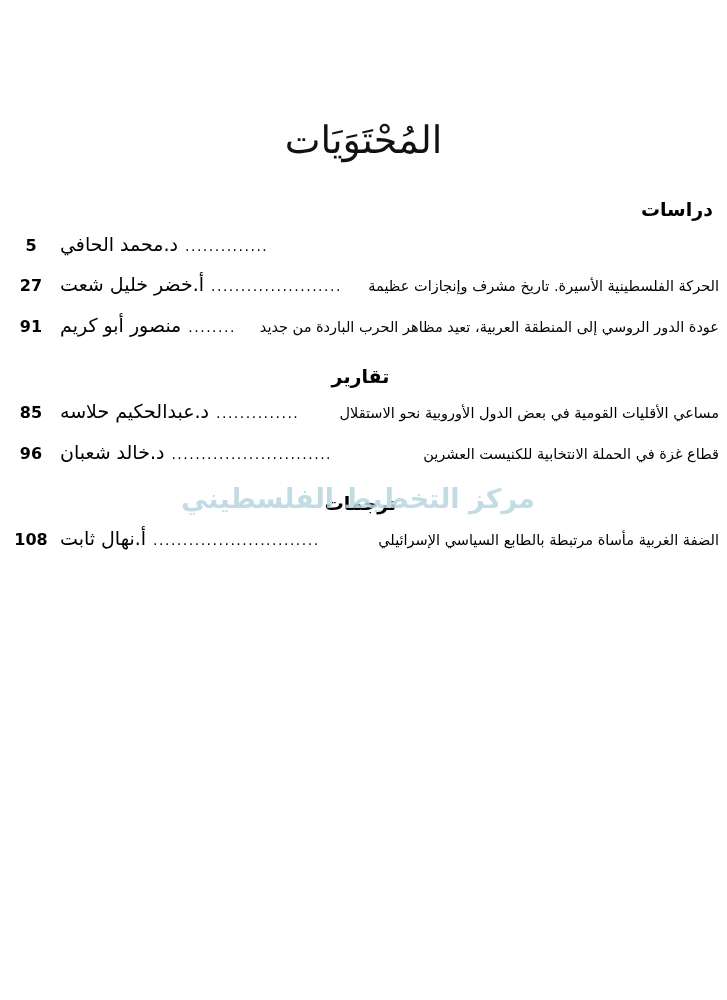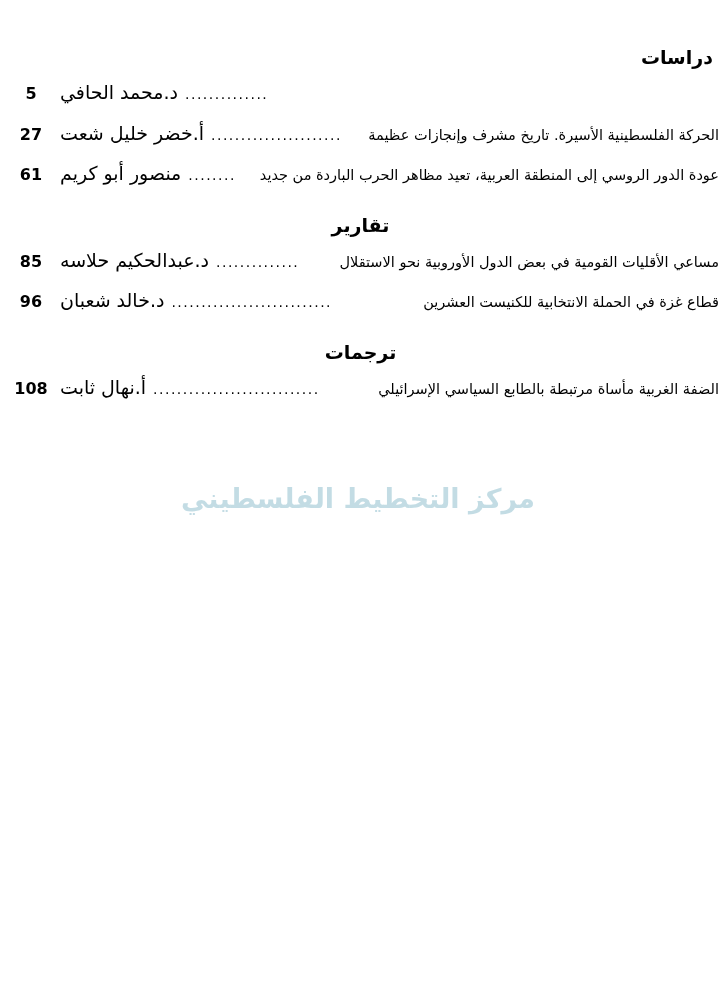--- a/index.html
+++ b/index.html
@@ -30,21 +30,21 @@
     font-weight: 400;
     letter-spacing: 0px;
     margin: 0;
     padding-top: 118px;
     line-height: 1.2;
     color: #111111;
   }
 
   
   .content {
-    margin-top: 46px;
+    margin-top: 34px;
     padding: 0 8px 0 8px;
   }
 
   
   .section-head {
     font-family: "DejaVu Sans", "Liberation Sans", sans-serif;
     font-weight: bold;
     font-size: 19px;
     text-align: right;
     padding-right: 6px;
@@ -127,20 +127,21 @@
     pointer-events: none;
     letter-spacing: 1px;
     user-select: none;
   }
 </style>
 </head>
 <body>
 
 <div class="page">
 
+  <h1 class="doc-title">المُحْتَوَيَات</h1>
 
   <div class="content">
 
     <div class="section">
       <div class="section-head">دراسات</div>
 
       <div class="entry">
         <div class="title-cell">
           <span class="leader">..............</span>
         </div>
@@ -156,21 +157,21 @@
         <div class="author">أ.خضر خليل شعت</div>
         <div class="page-no">27</div>
       </div>
 
       <div class="entry">
         <div class="title-cell">
           <span class="title-text">عودة الدور  الروسي إلى المنطقة العربية، تعيد مظاهر الحرب الباردة من جديد</span>
           <span class="leader">........</span>
         </div>
         <div class="author">منصور أبو كريم</div>
-        <div class="page-no">61</div>
+        <div class="page-no">91</div>
       </div>
     </div>
 
     <div class="section">
       <div class="section-head">تقارير</div>
 
       <div class="entry">
         <div class="title-cell">
           <span class="title-text">مساعي الأقليات القومية في بعض الدول الأوروبية نحو الاستقلال</span>
           <span class="leader">..............</span>

